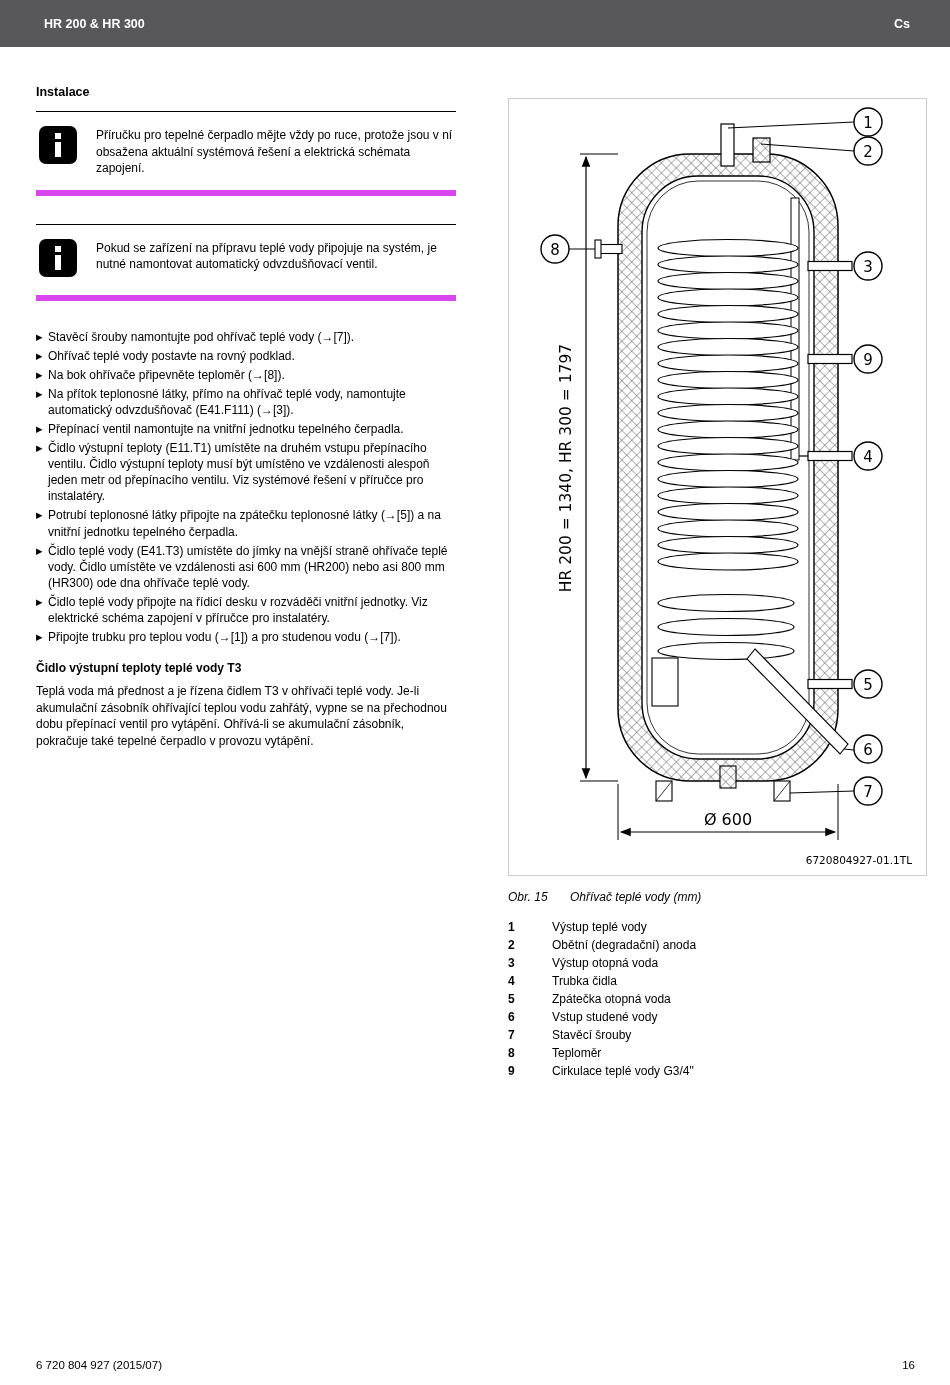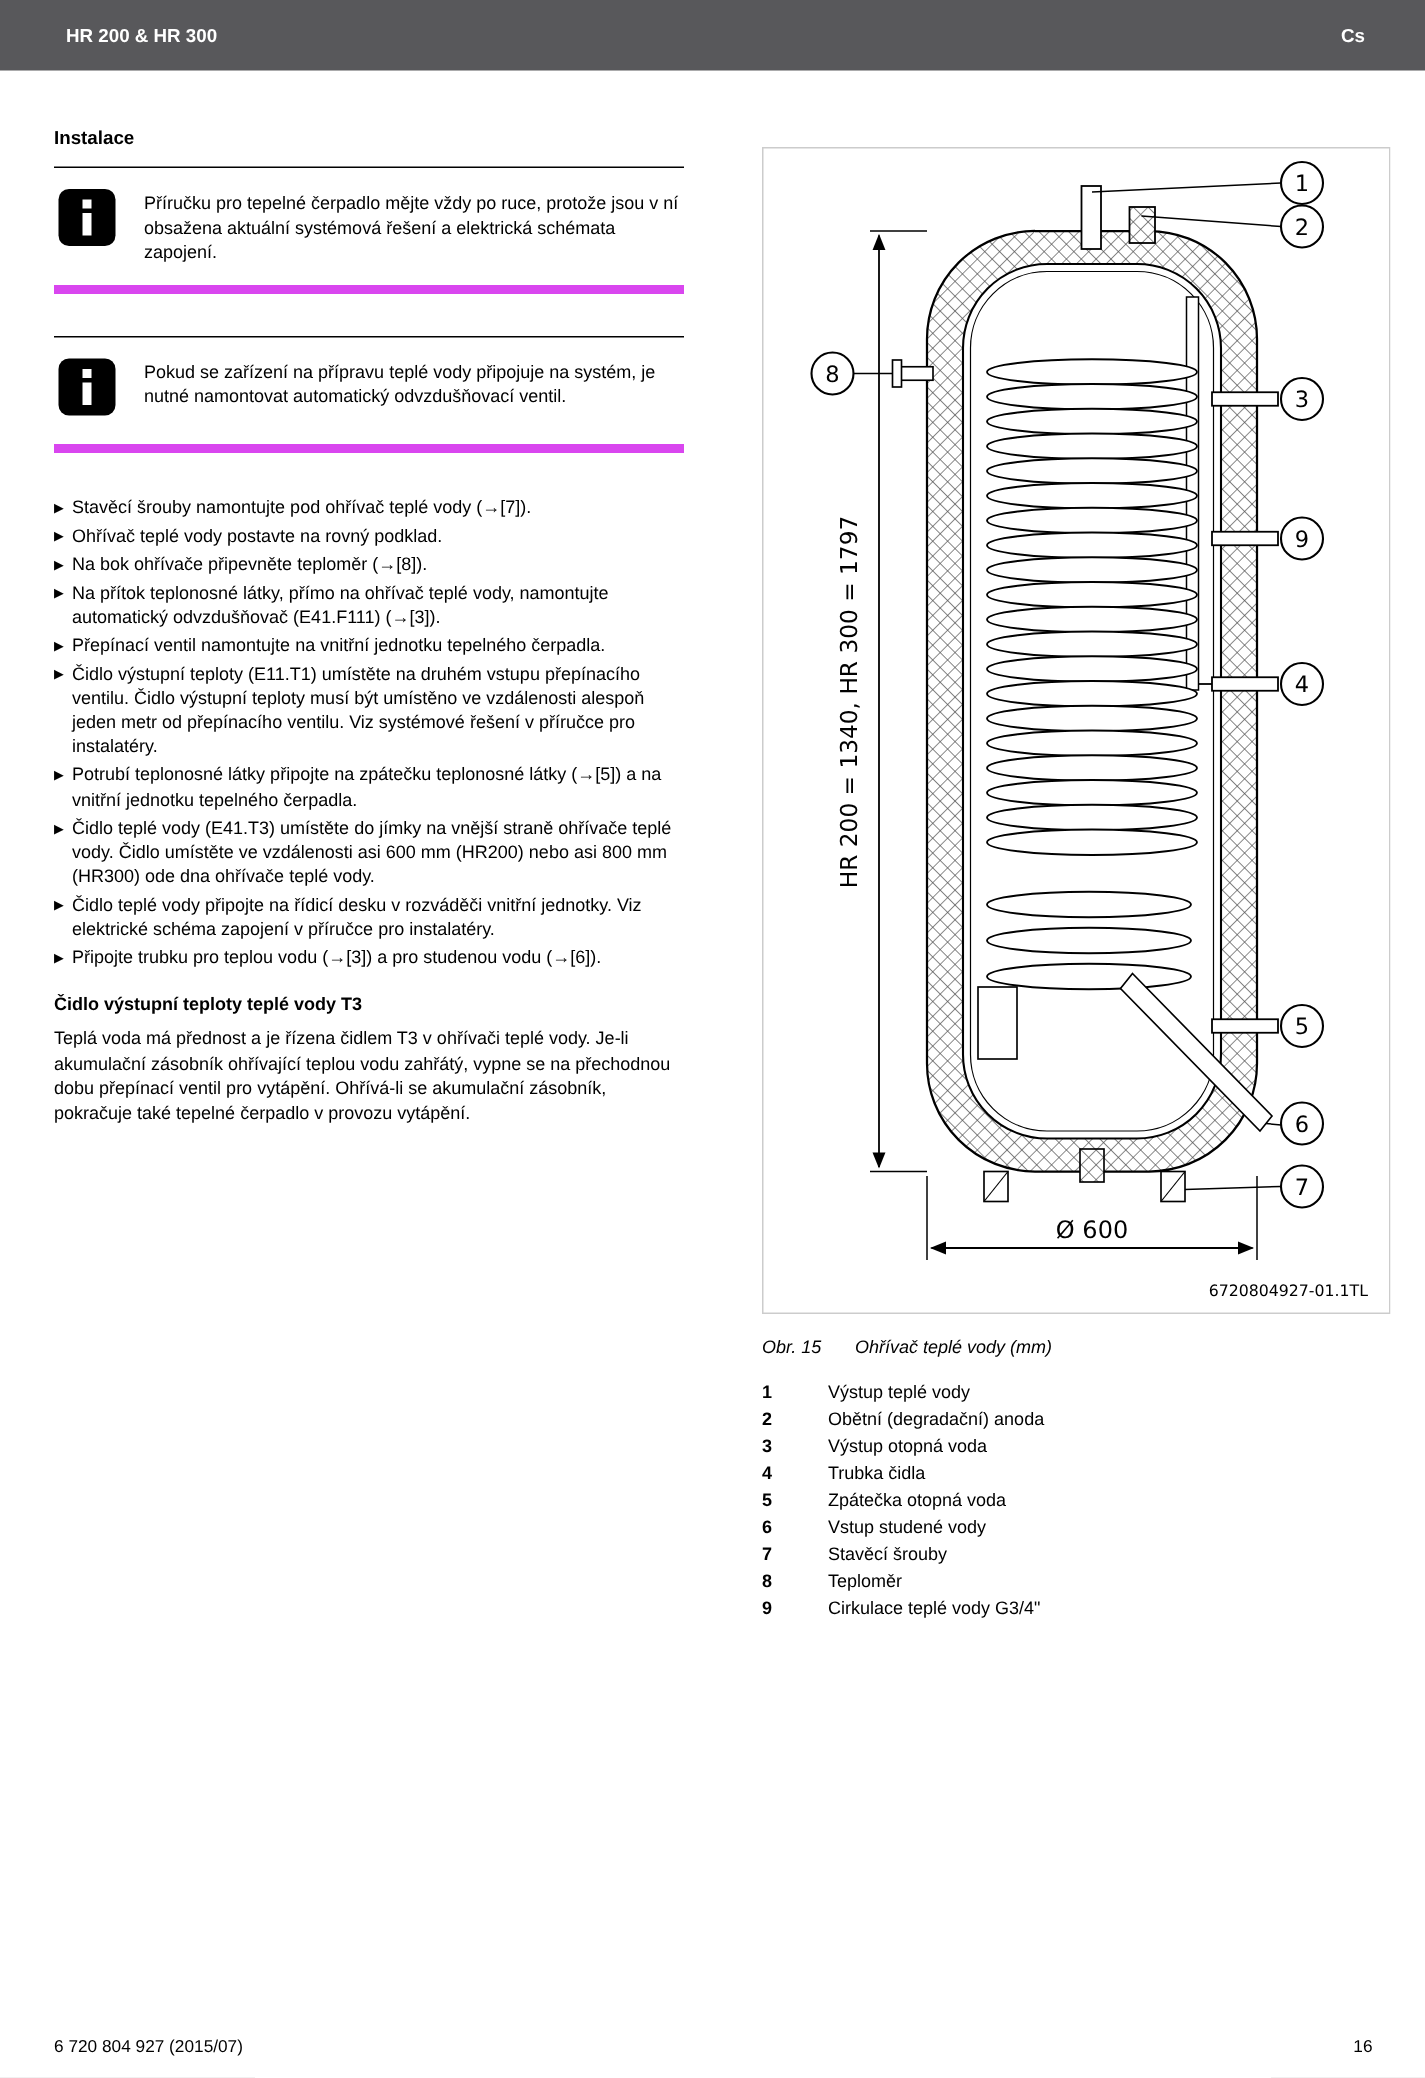--- a/index.html
+++ b/index.html
@@ -126,21 +126,21 @@
         <li class="step">
             <span>Potrubí teplonosné látky připojte na zpátečku teplonosné látky (→[5]) a na vnitřní jednotku tepelného čerpadla.</span>
           </li>
         <li class="step">
             <span>Čidlo teplé vody (E41.T3) umístěte do jímky na vnější straně ohřívače teplé vody. Čidlo umístěte ve vzdálenosti asi 600 mm (HR200) nebo asi 800 mm (HR300) ode dna ohřívače teplé vody.</span>
           </li>
         <li class="step">
             <span>Čidlo teplé vody připojte na řídicí desku v rozváděči vnitřní jednotky. Viz elektrické schéma zapojení v příručce pro instalatéry.</span>
           </li>
         <li class="step">
-            <span>Připojte trubku pro teplou vodu (→[3]) a pro studenou vodu (→[6]).</span>
+            <span>Připojte trubku pro teplou vodu (→[1]) a pro studenou vodu (→[7]).</span>
           </li>
       </ul>
 
       <div class="sub-title">Čidlo výstupní teploty teplé vody T3</div>
       <p class="para">Teplá voda má přednost a je řízena čidlem T3 v ohřívači teplé vody. Je-li akumulační zásobník ohřívající teplou vodu zahřátý, vypne se na přechodnou dobu přepínací ventil pro vytápění. Ohřívá-li se akumulační zásobník, pokračuje také tepelné čerpadlo v provozu vytápění.</p>
 
     </div>
 
     <div class="right-col">
 

